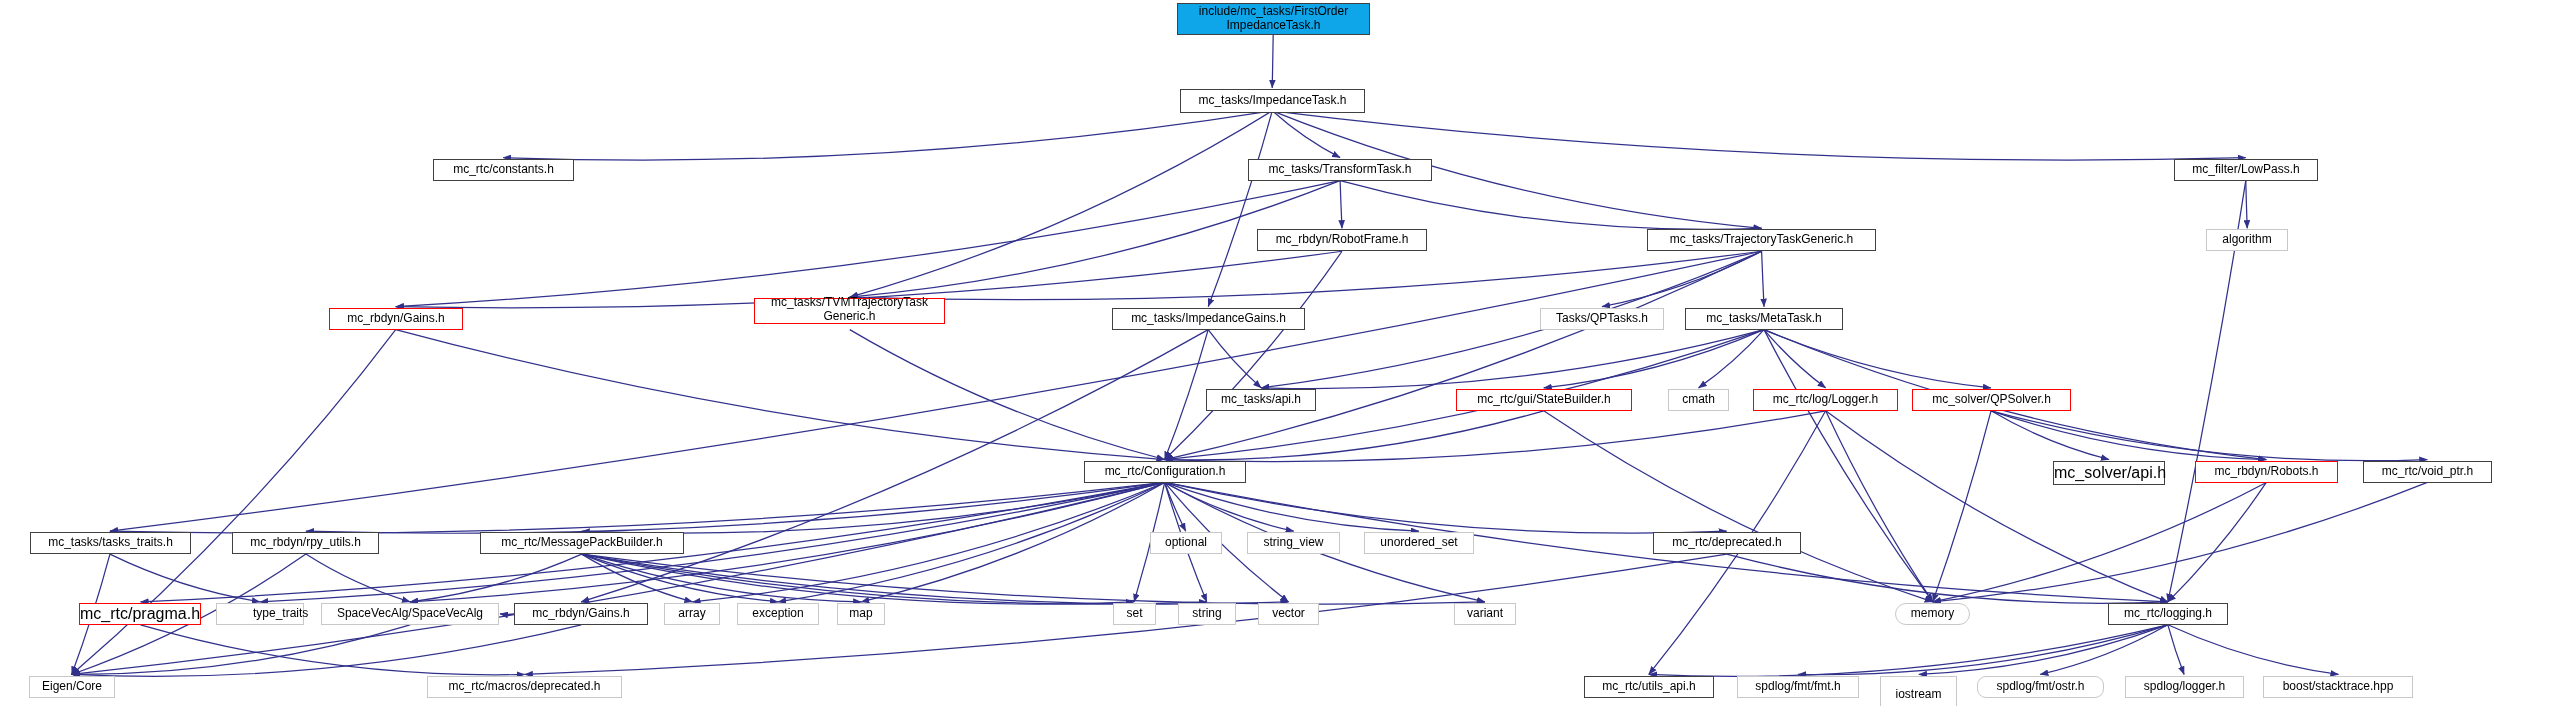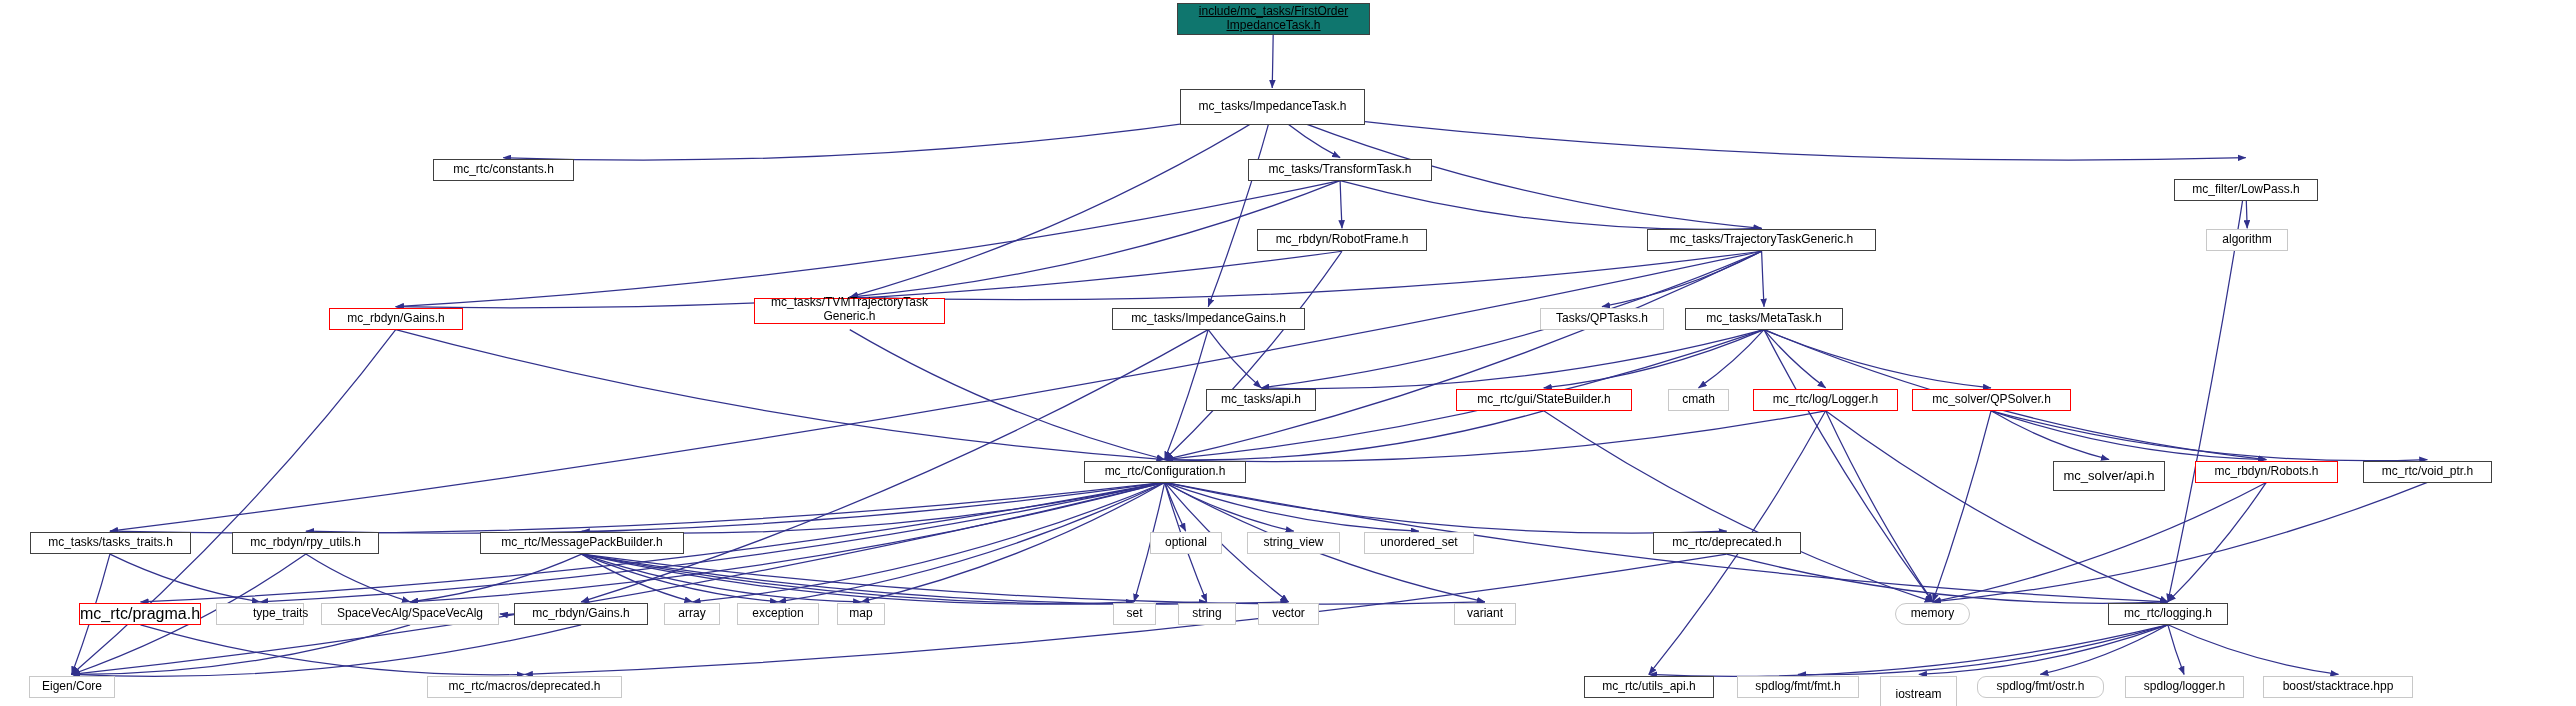--- a/index.html
+++ b/index.html
@@ -2,21 +2,21 @@
 <html><head>
 <meta charset="utf-8">
 <style>
   html,body{margin:0;padding:0;background:#ffffff;}
   body{width:2576px;height:706px;overflow:hidden;font-family:"Liberation Sans",sans-serif;}
   #graph{position:relative;width:2576px;height:706px;background:#fff;}
   svg.edges{position:absolute;left:0;top:0;width:2576px;height:706px;pointer-events:none;}
   .node{position:absolute;box-sizing:border-box;display:flex;align-items:center;justify-content:center;
         text-align:center;background:#ffffff;line-height:1.12;color:#000;}
   .node span{display:block;width:100%;padding:0 4.8px;}
-  .n-root{background:#0f766e;border:1.5px solid #404040;text-decoration:underline;}
+  .n-root{background:#0ea5e9;border:1.5px solid #404040;}
   .n-dark{border:1.5px solid #404040;}
   .n-light{border:1.1px solid #c8c8c8;}
   .n-red{border:1.5px solid #ff0000;}
 </style>
 </head>
 <body>
 
 <div id="graph">
   <svg class="edges" viewBox="0 0 2695 739" preserveAspectRatio="none">
     <defs>
@@ -115,30 +115,30 @@
         <path d="M2268,654 Q2141.6765346246857,699.6704282640502 2007.5,706" marker-end="url(#ah)"></path>
         <path d="M2268,654 Q2204.980959437353,689.5785208632037 2134.5,706" marker-end="url(#ah)"></path>
         <path d="M2268,654 Q2275.255801619345,680.4067571629064 2285,706" marker-end="url(#ah)"></path>
         <path d="M2268,654 Q2353.405798392954,693.1959612857262 2446.5,706" marker-end="url(#ah)"></path>
       </g>
   </svg>
   <div id="node-layer">
       <div class="node n-root" style="left: 1177px; top: 2.9px; width: 193px; height: 32px; font-size: 12px;">
         <span>include/mc_tasks/FirstOrder<br>ImpedanceTask.h</span>
       </div>
-      <div class="node n-dark" style="left: 1180px; top: 89px; width: 185px; height: 36px; font-size: 12px;">
+      <div class="node n-dark" style="left: 1180px; top: 89px; width: 185px; height: 24px; font-size: 12px;">
         <span>mc_tasks/ImpedanceTask.h</span>
       </div>
       <div class="node n-dark" style="left: 433px; top: 159px; width: 141px; height: 22px; font-size: 12px;">
         <span>mc_rtc/constants.h</span>
       </div>
       <div class="node n-dark" style="left: 1248px; top: 159px; width: 184px; height: 22px; font-size: 12px;">
         <span>mc_tasks/TransformTask.h</span>
       </div>
-      <div class="node n-dark" style="left: 2174px; top: 159px; width: 144px; height: 22px; font-size: 12px; margin-top: 20px;">
+      <div class="node n-dark" style="left: 2174px; top: 159px; width: 144px; height: 22px; font-size: 12px;">
         <span>mc_filter/LowPass.h</span>
       </div>
       <div class="node n-dark" style="left: 1257px; top: 229px; width: 170px; height: 22px; font-size: 12px;">
         <span>mc_rbdyn/RobotFrame.h</span>
       </div>
       <div class="node n-dark" style="left: 1647px; top: 229px; width: 229px; height: 22px; font-size: 12px;">
         <span>mc_tasks/TrajectoryTaskGeneric.h</span>
       </div>
       <div class="node n-light" style="left: 2206px; top: 229px; width: 82px; height: 22px; font-size: 12px;">
         <span>algorithm</span>
@@ -169,21 +169,21 @@
       </div>
       <div class="node n-red" style="left: 1753px; top: 389px; width: 145px; height: 22px; font-size: 12px;">
         <span>mc_rtc/log/Logger.h</span>
       </div>
       <div class="node n-red" style="left: 1912px; top: 389px; width: 159px; height: 22px; font-size: 12px;">
         <span>mc_solver/QPSolver.h</span>
       </div>
       <div class="node n-dark" style="left: 1084px; top: 461px; width: 162px; height: 22px; font-size: 12px;">
         <span>mc_rtc/Configuration.h</span>
       </div>
-      <div class="node n-dark" style="left: 2053px; top: 461px; width: 112px; height: 30px; font-size: 13px;">
+      <div class="node n-dark" style="left: 2053px; top: 461px; width: 112px; height: 24px; font-size: 16px;">
         <span>mc_solver/api.h</span>
       </div>
       <div class="node n-red" style="left: 2195px; top: 461px; width: 143px; height: 22px; font-size: 12px;">
         <span>mc_rbdyn/Robots.h</span>
       </div>
       <div class="node n-dark" style="left: 2363px; top: 461px; width: 129px; height: 22px; font-size: 12px;">
         <span>mc_rtc/void_ptr.h</span>
       </div>
       <div class="node n-dark" style="left: 30px; top: 532px; width: 161px; height: 22px; font-size: 12px;">
         <span>mc_tasks/tasks_traits.h</span>

